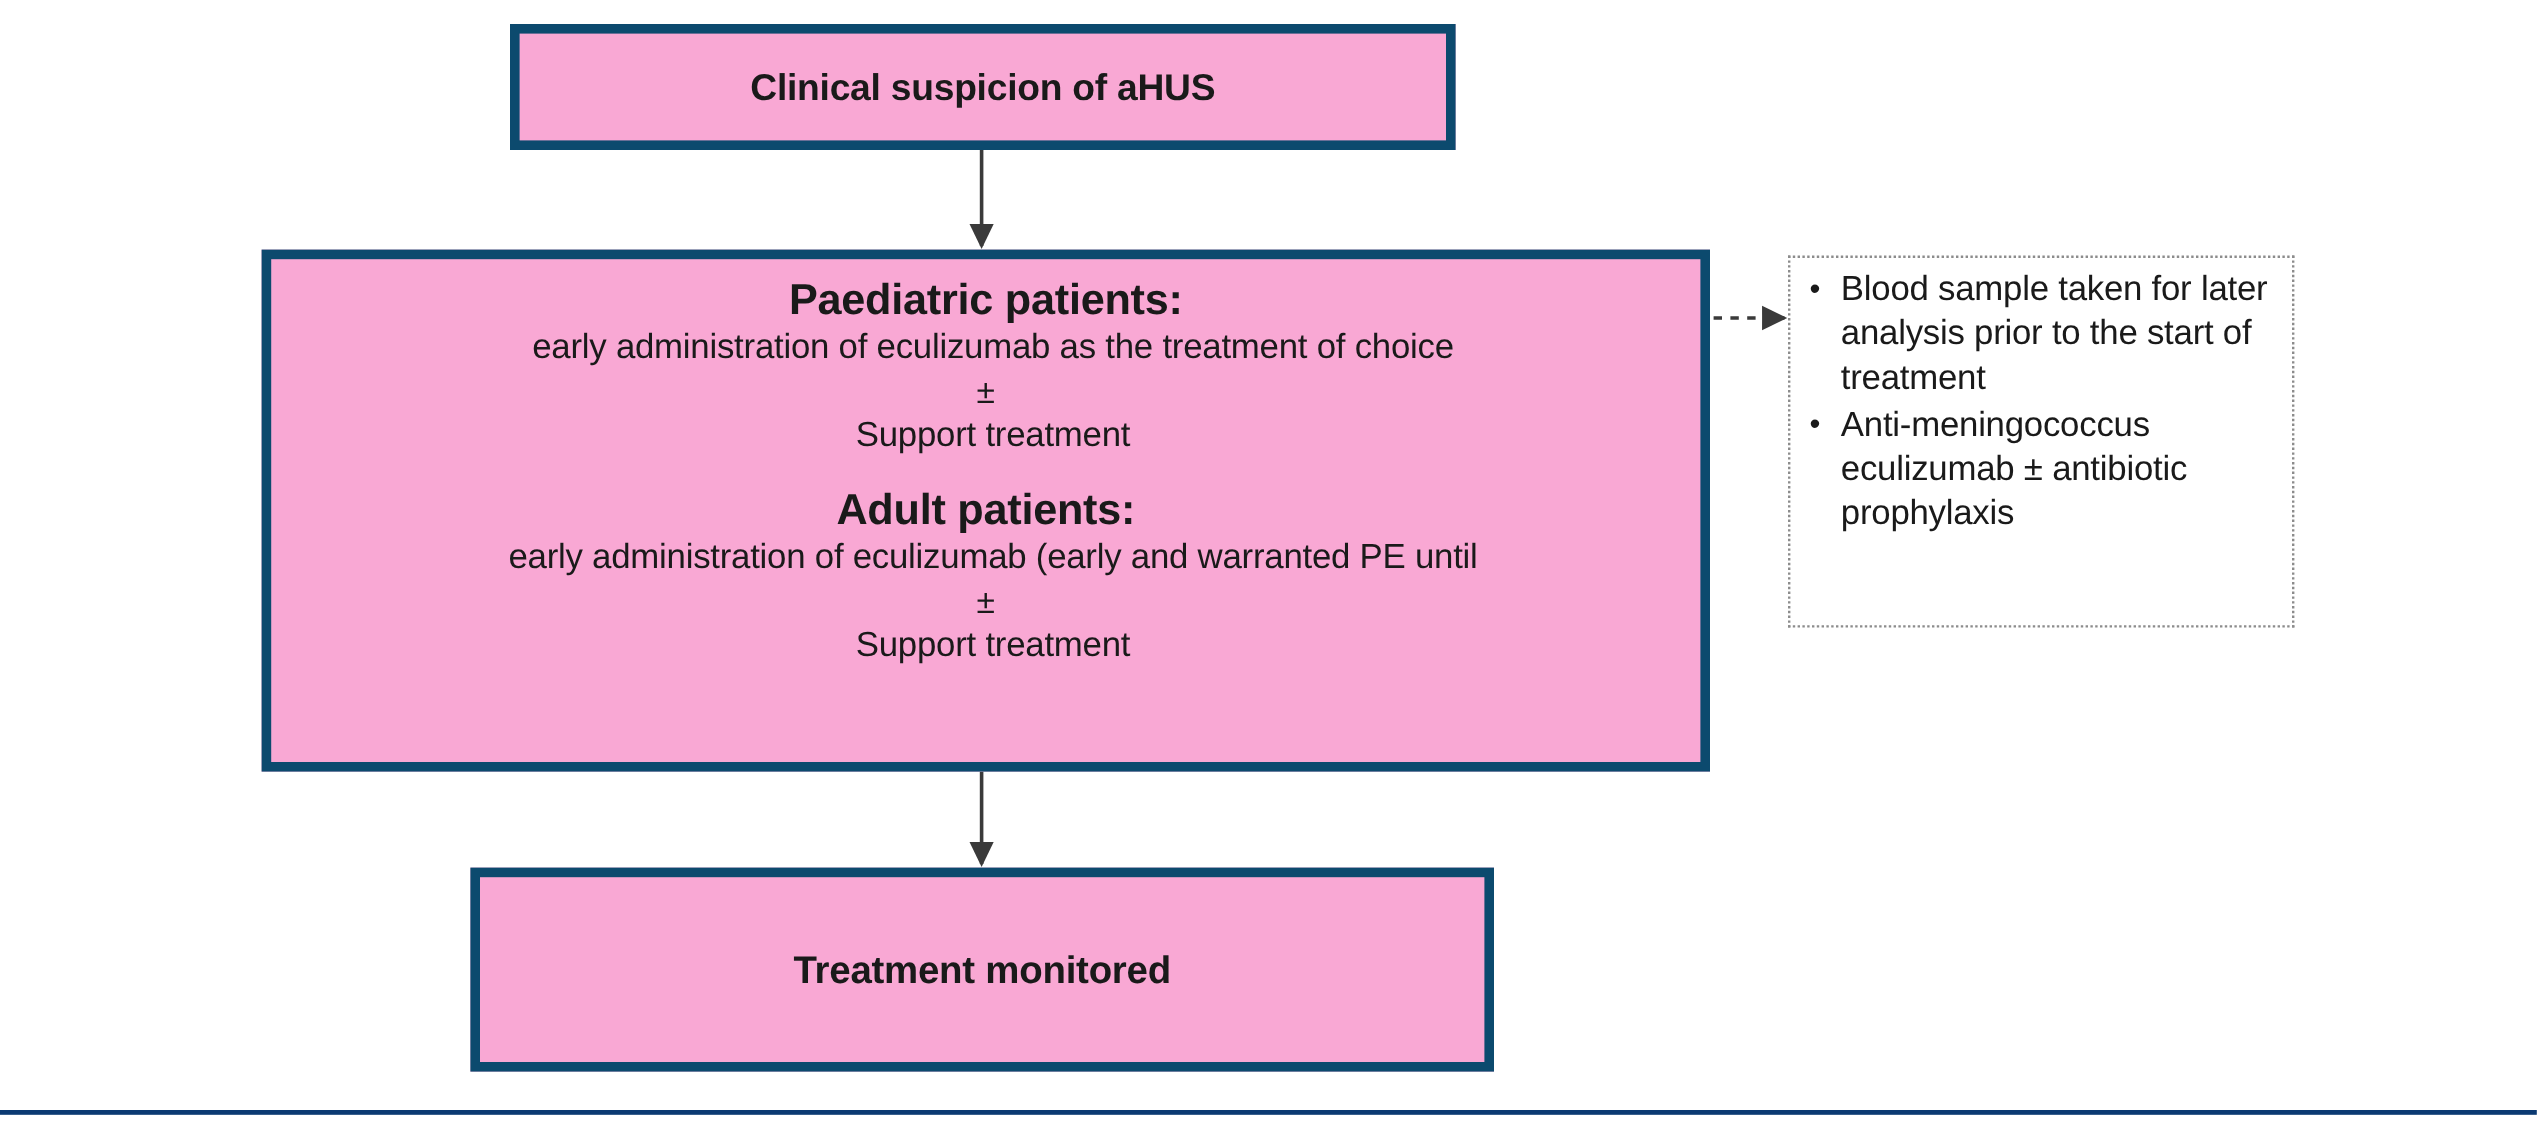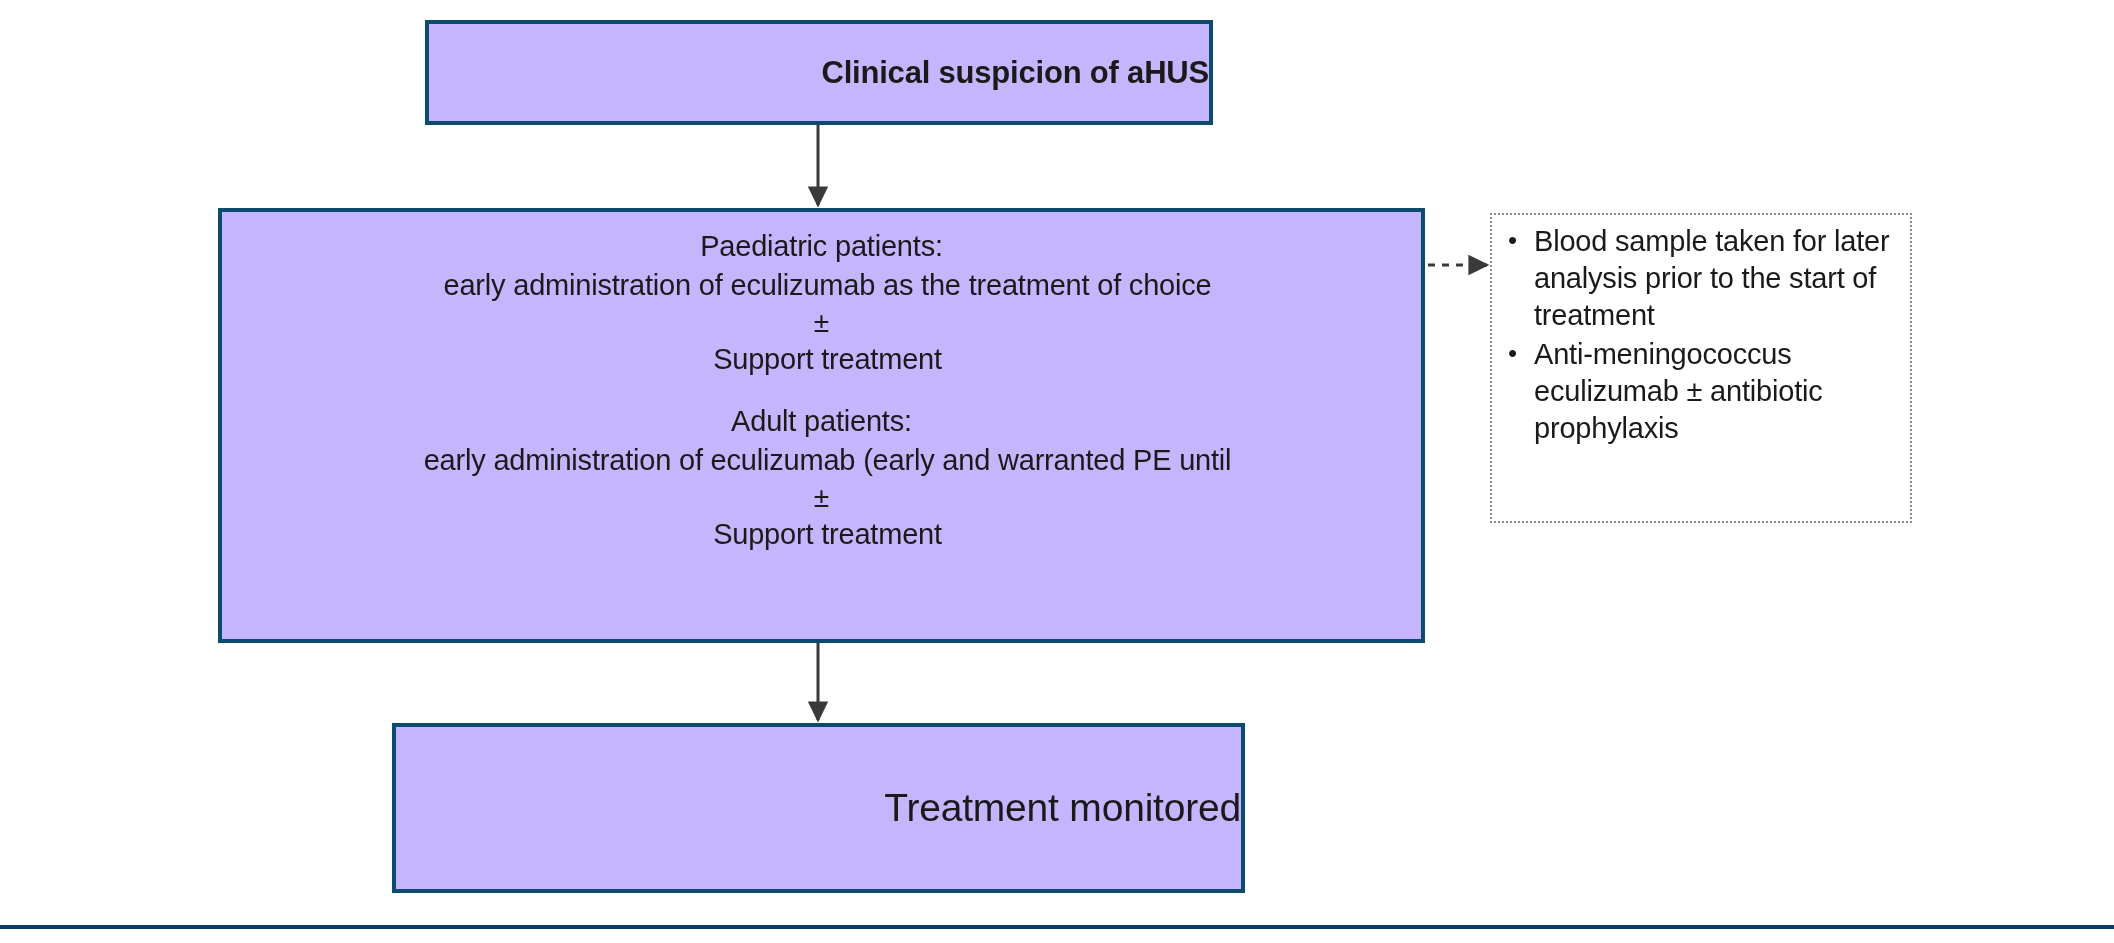--- a/index.html
+++ b/index.html
@@ -20,25 +20,25 @@
     position: absolute;
     left: 0;
     top: 0;
     width: 2114px;
     height: 943px;
   }
 
   .node {
     position: absolute;
     box-sizing: border-box;
-    border: 4px solid #0c4a6e;
-    background: #c4b5fd;
+    border: 8px solid #0c4a6e;
+    background: #f9a8d4;
     display: flex;
     flex-direction: column;
-    align-items: flex-end;
+    align-items: center;
     justify-content: center;
     text-align: center;
   }
 
   
   #node-suspicion {
     left: 425px;
     top: 20px;
     width: 788px;
     height: 105px;
@@ -56,22 +56,22 @@
     width: 1207px;
     height: 435px;
     justify-content: flex-start;
     padding-top: 14px;
   }
   .group {
     width: 100%;
     text-align: center;
   }
   .group-heading {
-    font-weight: normal;
-    font-size: 29px;
+    font-weight: bold;
+    font-size: 36px;
     line-height: 40px;
     letter-spacing: -0.2px;
   }
   .group-line {
     font-size: 29px;
     line-height: 39px;
     font-weight: normal;
     letter-spacing: -0.2px;
     padding-left: 12px;
   }
@@ -84,22 +84,22 @@
   }
 
   
   #node-monitor {
     left: 392px;
     top: 723px;
     width: 853px;
     height: 170px;
   }
   #node-monitor .node-title {
-    font-weight: normal;
-    font-size: 39px;
+    font-weight: bold;
+    font-size: 32px;
     letter-spacing: -0.2px;
   }
 
   
   #node-note {
     position: absolute;
     box-sizing: border-box;
     left: 1490px;
     top: 213px;
     width: 422px;

